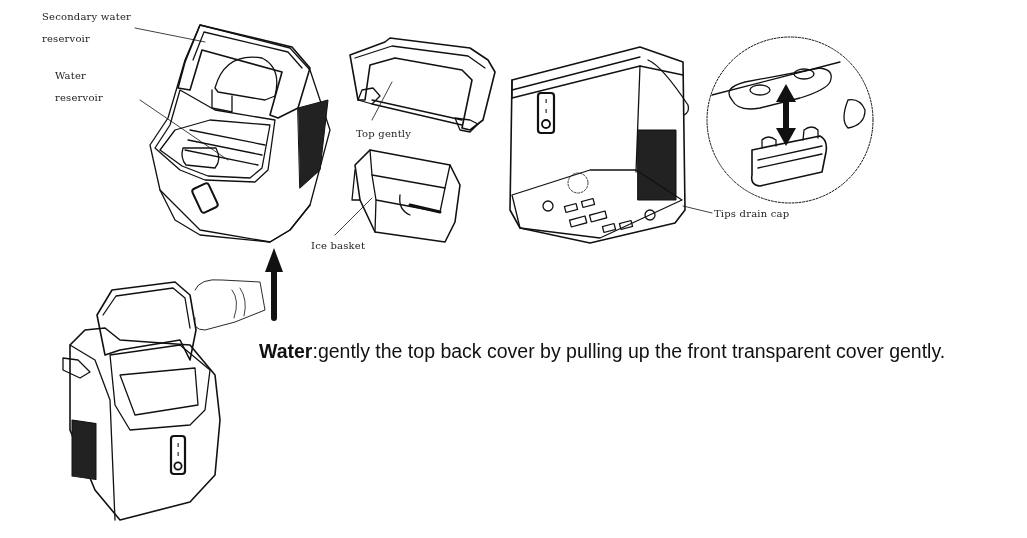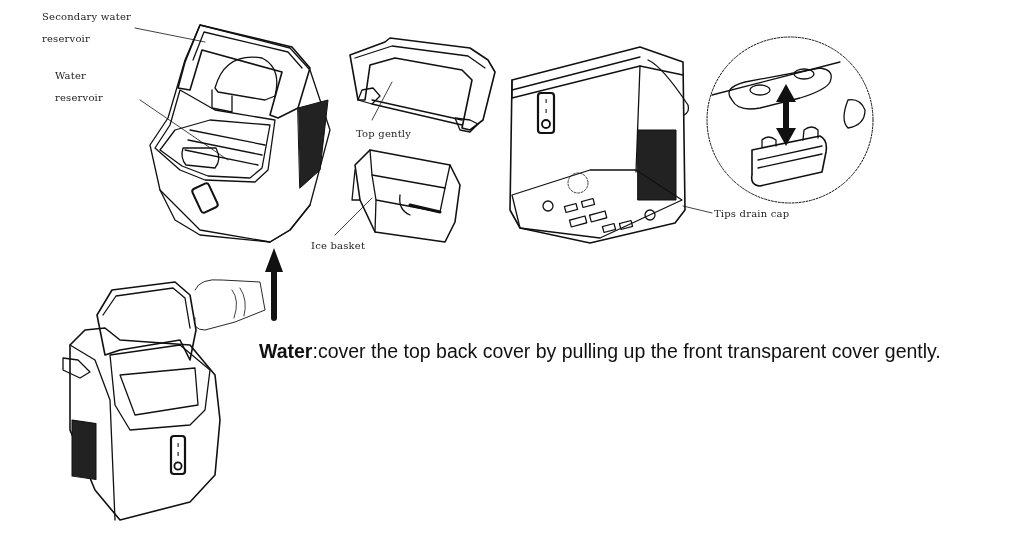--- a/index.html
+++ b/index.html
@@ -147,15 +147,15 @@
   </svg>
 
   <div class="lbl" style="left:42px; top:6px;">Secondary water
 reservoir</div>
   <div class="lbl" style="left:55px; top:65px;">Water
 reservoir</div>
   <div class="lbl" style="left:356px; top:123px;">Top gently</div>
   <div class="lbl" style="left:311px; top:235px;">Ice basket</div>
   <div class="lbl" style="left:714px; top:203px;">Tips drain cap</div>
 
-  <div class="tips"><b>Water</b><span>:cover the top back cover by pulling up the front transparent cover gently.</span></div>
+  <div class="tips"><b>Water</b><span>:gently the top back cover by pulling up the front transparent cover gently.</span></div>
 
 </div>
 
 </body></html>

